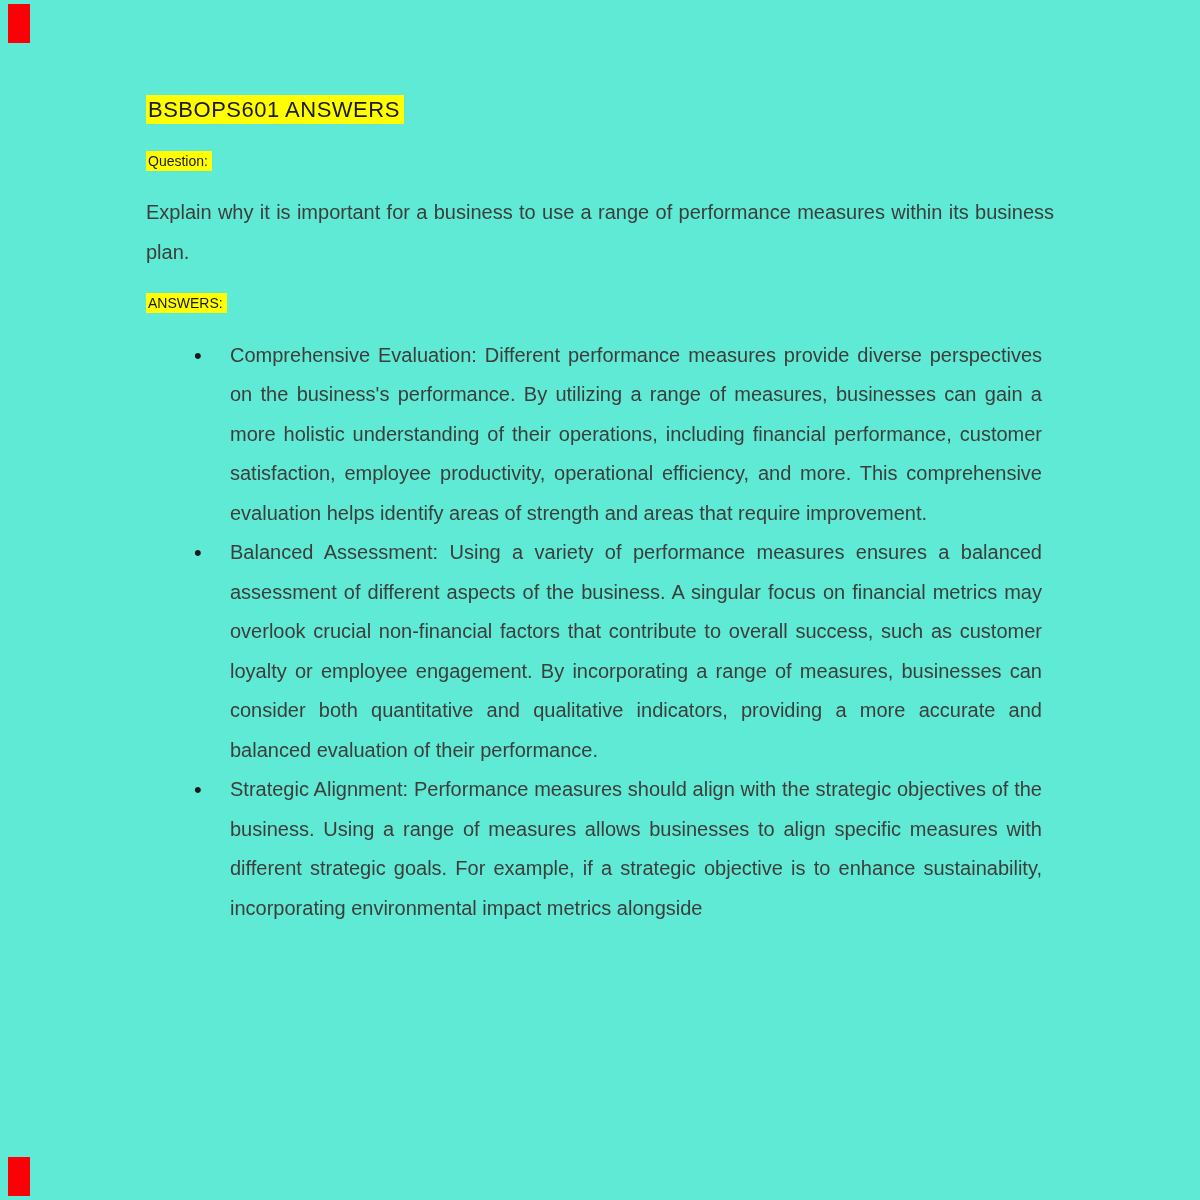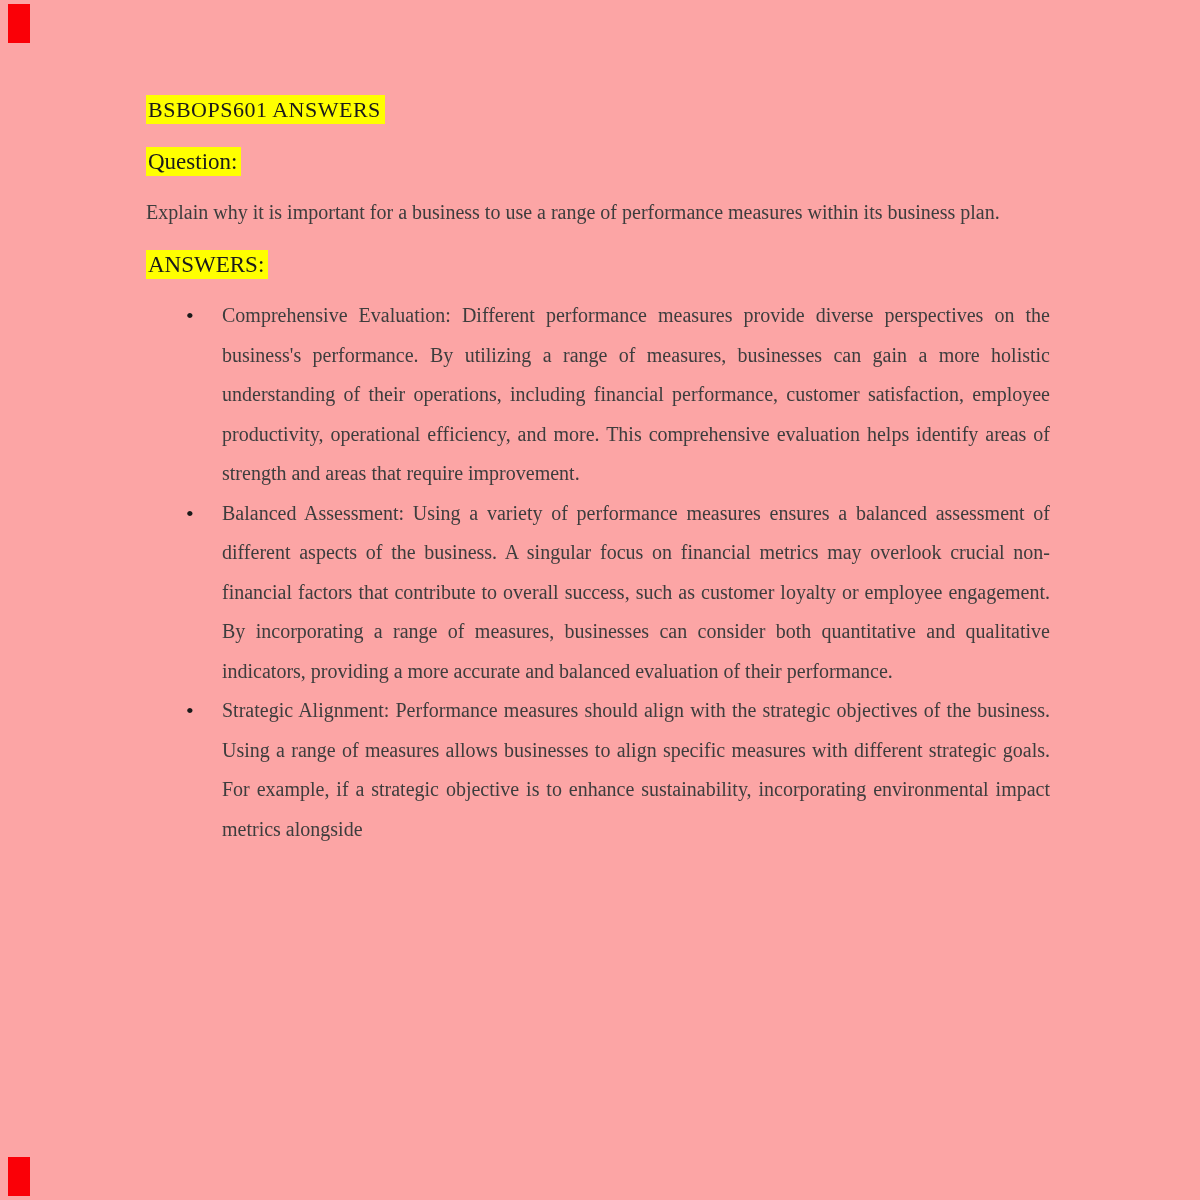--- a/index.html
+++ b/index.html
@@ -4,23 +4,23 @@
 <style>
   html, body {
     margin: 0;
     padding: 0;
     background: #ffffff;
   }
   .page {
     position: relative;
     width: 1200px;
     height: 1200px;
-    background: #fca5a5;
+    background: #5eead4;
     overflow: hidden;
-    font-family: Liberation Serif, serif;
+    font-family: Liberation Sans, sans-serif;
   }
   .red-mark {
     position: absolute;
     left: 8px;
     width: 22px;
     height: 39px;
     background: #fa0007;
   }
   .red-mark.top    { top: 4px; }
   .red-mark.bottom { top: 1157px; }
@@ -31,35 +31,35 @@
     top: 90px;
     width: 908px;
     color: #3d3d3d;
     font-size: 20px;
     line-height: 39.5px;
   }
   p { margin: 0 0 12px 0; }
 
   .heading {
     color: #1a1a1a;
-    font-size: 23px;
+    font-size: 14px;
   }
   .heading.title { font-size: 22px; letter-spacing: 0.5px; }
 
   .hl {
     background: #ffff00;
     padding: 2px 4px 2px 2px;
   }
 
   .para {
     text-align: justify;
   }
 
   ul.bullets {
-    margin: 4px;
+    margin: 12px;
     padding: 0;
     list-style: none;
   }
   ul.bullets li {
     position: relative;
     padding-left: 72px;
     text-align: justify;
   }
   ul.bullets li::before {
     content: "\2022";

